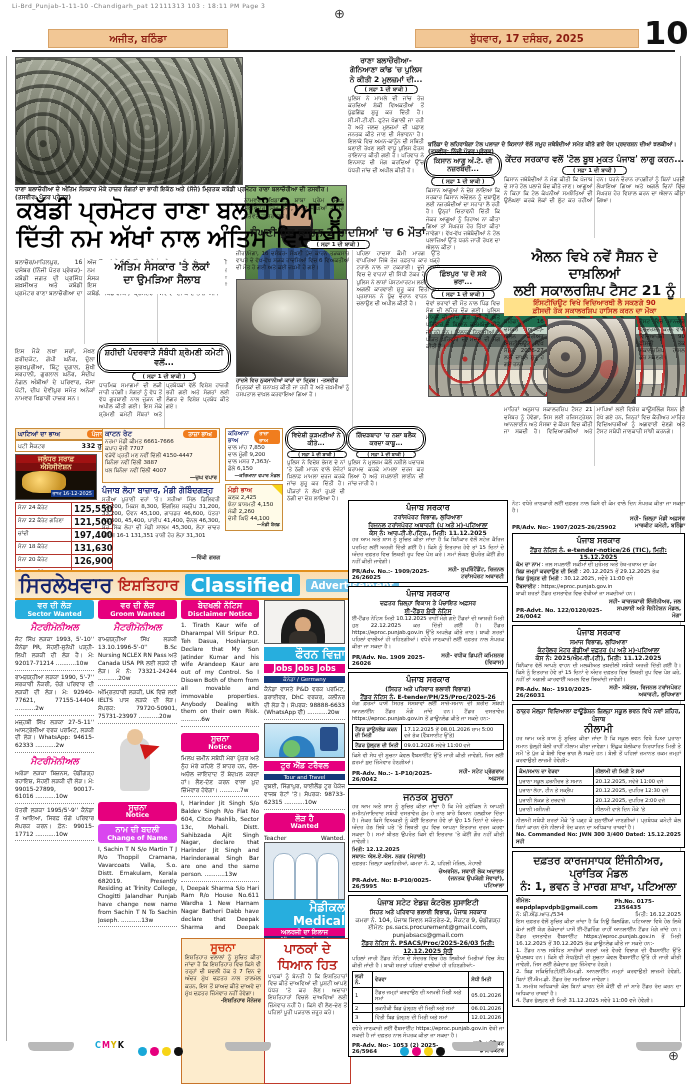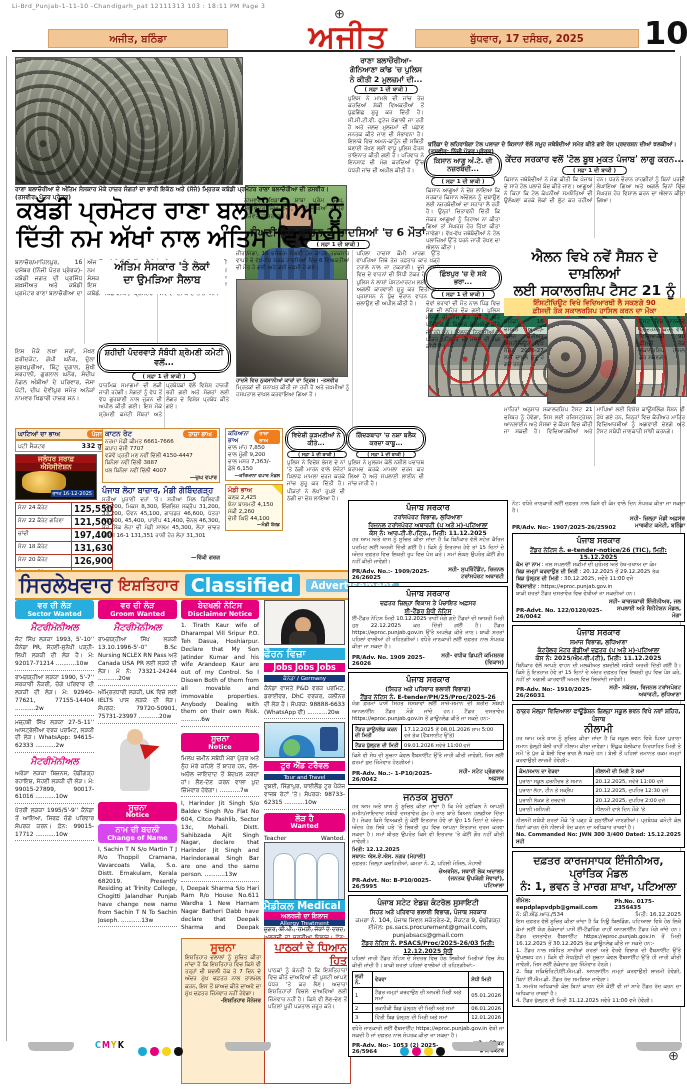--- a/index.html
+++ b/index.html
@@ -59,21 +59,21 @@
   .pr{font-size:5.5px;font-weight:bold;text-align:left}
   .prow{display:flex;justify-content:space-between;align-items:flex-end;margin-top:1px}
   .mtbl{width:100%;border-collapse:collapse;margin:2px 0}
   .mtbl td,.mtbl th{border:1px solid #000;font-size:5.2px;padding:1px 2px;text-align:left;line-height:1.25}
   .ysub{background:#ffe18a;color:#b81d15;font-weight:bold;font-size:7px;text-align:center;padding:1px 20px}
   .dot{display:inline-block;width:9px;height:9px;border-radius:50%;margin-right:3px;vertical-align:middle}
   .trap{position:absolute;height:9px;background:#b9b9b9;border-radius:2px 2px 6px 6px;width:46px}
   .advbox{background:#fdeccd;border:1.5px solid #c8742a;padding:2px 3px}
   .advbox .ttl{color:#d2330f;font-weight:bold;font-size:11px;text-align:center}
   .pathbox{background:#fff;border:1.5px solid #c03a2a;padding:2px 3px}
-  .pathbox .ttl{font-weight:bold;font-size:11px;text-align:right;text-decoration:underline;color:#b8231c}
+  .pathbox .ttl{font-weight:bold;font-size:13px;text-align:center;color:#b8231c}
   
   .ph-crowd{background:linear-gradient(180deg,#a7ab9b,#7c7f70 45%,#55584b 80%,#3f4238);}
   .ph-crowd:after{content:"";position:absolute;inset:0;background:
      repeating-radial-gradient(circle at 12% 68%, rgba(20,22,18,.55) 0 3px, transparent 4px 14px),
      repeating-radial-gradient(circle at 58% 55%, rgba(235,235,225,.25) 0 2px, transparent 3px 11px)}
   .ph-port{background:linear-gradient(180deg,#8fb977,#527d43 70%,#3c5f33)}
   .ph-port .head{position:absolute;left:33px;top:18px;width:34px;height:42px;border-radius:45%;
      background:#caa284;box-shadow:0 -6px 0 2px #1d1d1d inset}
   .ph-port .beard{position:absolute;left:36px;top:40px;width:28px;height:22px;border-radius:0 0 45% 45%;background:#1c1c1c}
   .ph-port .torso{position:absolute;left:12px;top:62px;width:76px;height:64px;border-radius:18px 18px 0 0;
@@ -106,36 +106,35 @@
   .ph-trav .lug{position:absolute;right:6px;bottom:6px;width:18px;height:24px;background:#28508c;border-radius:3px}
   .ph-note{background:#fff}
   .ph-mega{background:#fff}
   .ph-mega .fig{position:absolute;left:22px;top:10px;width:30px;height:54px;border-radius:12px 12px 4px 4px;background:#d9d9d9}
   .ph-mega .hd{position:absolute;left:29px;top:2px;width:16px;height:16px;border-radius:50%;background:#e9c49a}
   .ph-mega .horn{position:absolute;left:44px;top:14px;width:0;height:0;border-top:8px solid transparent;
      border-bottom:8px solid transparent;border-left:18px solid #d01818;transform:rotate(-18deg)}
   .ph-nurse{background:#dfe8f0}
   .ph-nurse i{position:absolute;top:10px;width:20px;height:46px;border-radius:10px 10px 0 0;background:#fff;border:1px solid #9db4c8}
   .capbar{background:#153a7a;color:#fff;font-size:5.5px;text-align:center;padding:0 1px}
-  .jobscap1{background:#27aede;color:#fff;font-size:10px;font-weight:bold;text-align:left}
+  .jobscap1{background:#27aede;color:#fff;font-size:12px;font-weight:bold;text-align:right}
   .jobscap2{background:#e6007e;color:#fff;font-size:8px;font-weight:bold;text-align:center}
   .regmark{font-size:13px;color:#333}
 </style>
 </head>
 <body>
 
 <div class="page">
 
   <div class="abs slug" style="left:12px;top:2px;width:420px">Li-Brd_Punjab-1-11-10 -Chandigarh_pat   12111313 103 : 18:11 PM   Page 3</div>
   <div class="abs regmark" style="left:334px;top:6px">⊕</div>
   <div class="abs frame" style="left:6px;top:56px;height:985px"></div>
   <div class="abs frame" style="left:680px;top:56px;height:985px"></div>
 
   <div class="abs mastbox" style="left:48px;top:29px;width:178px;height:17px">ਅਜੀਤ, ਬਠਿੰਡਾ</div>
-  <div class="abs masttitle" style="left:288px;top:18px;width:120px;text-align:center">ਅਜੀਤ</div>
   <div class="abs mastbox" style="left:415px;top:29px;width:222px;height:17px">ਬੁੱਧਵਾਰ, 17 ਦਸੰਬਰ, 2025</div>
   <div class="abs pagenum" style="left:644px;top:14px">10</div>
   <div class="abs rule" style="left:12px;top:50px;width:663px"></div>
 
   <div class="abs photo ph-crowd" style="left:15px;top:57px;width:226px;height:126px"></div>
   <div class="abs photo ph-port" style="left:245px;top:57px;width:100px;height:126px">
     <i class="head"></i>
       <i class="beard"></i>
       <i class="torso"></i>
   </div>

